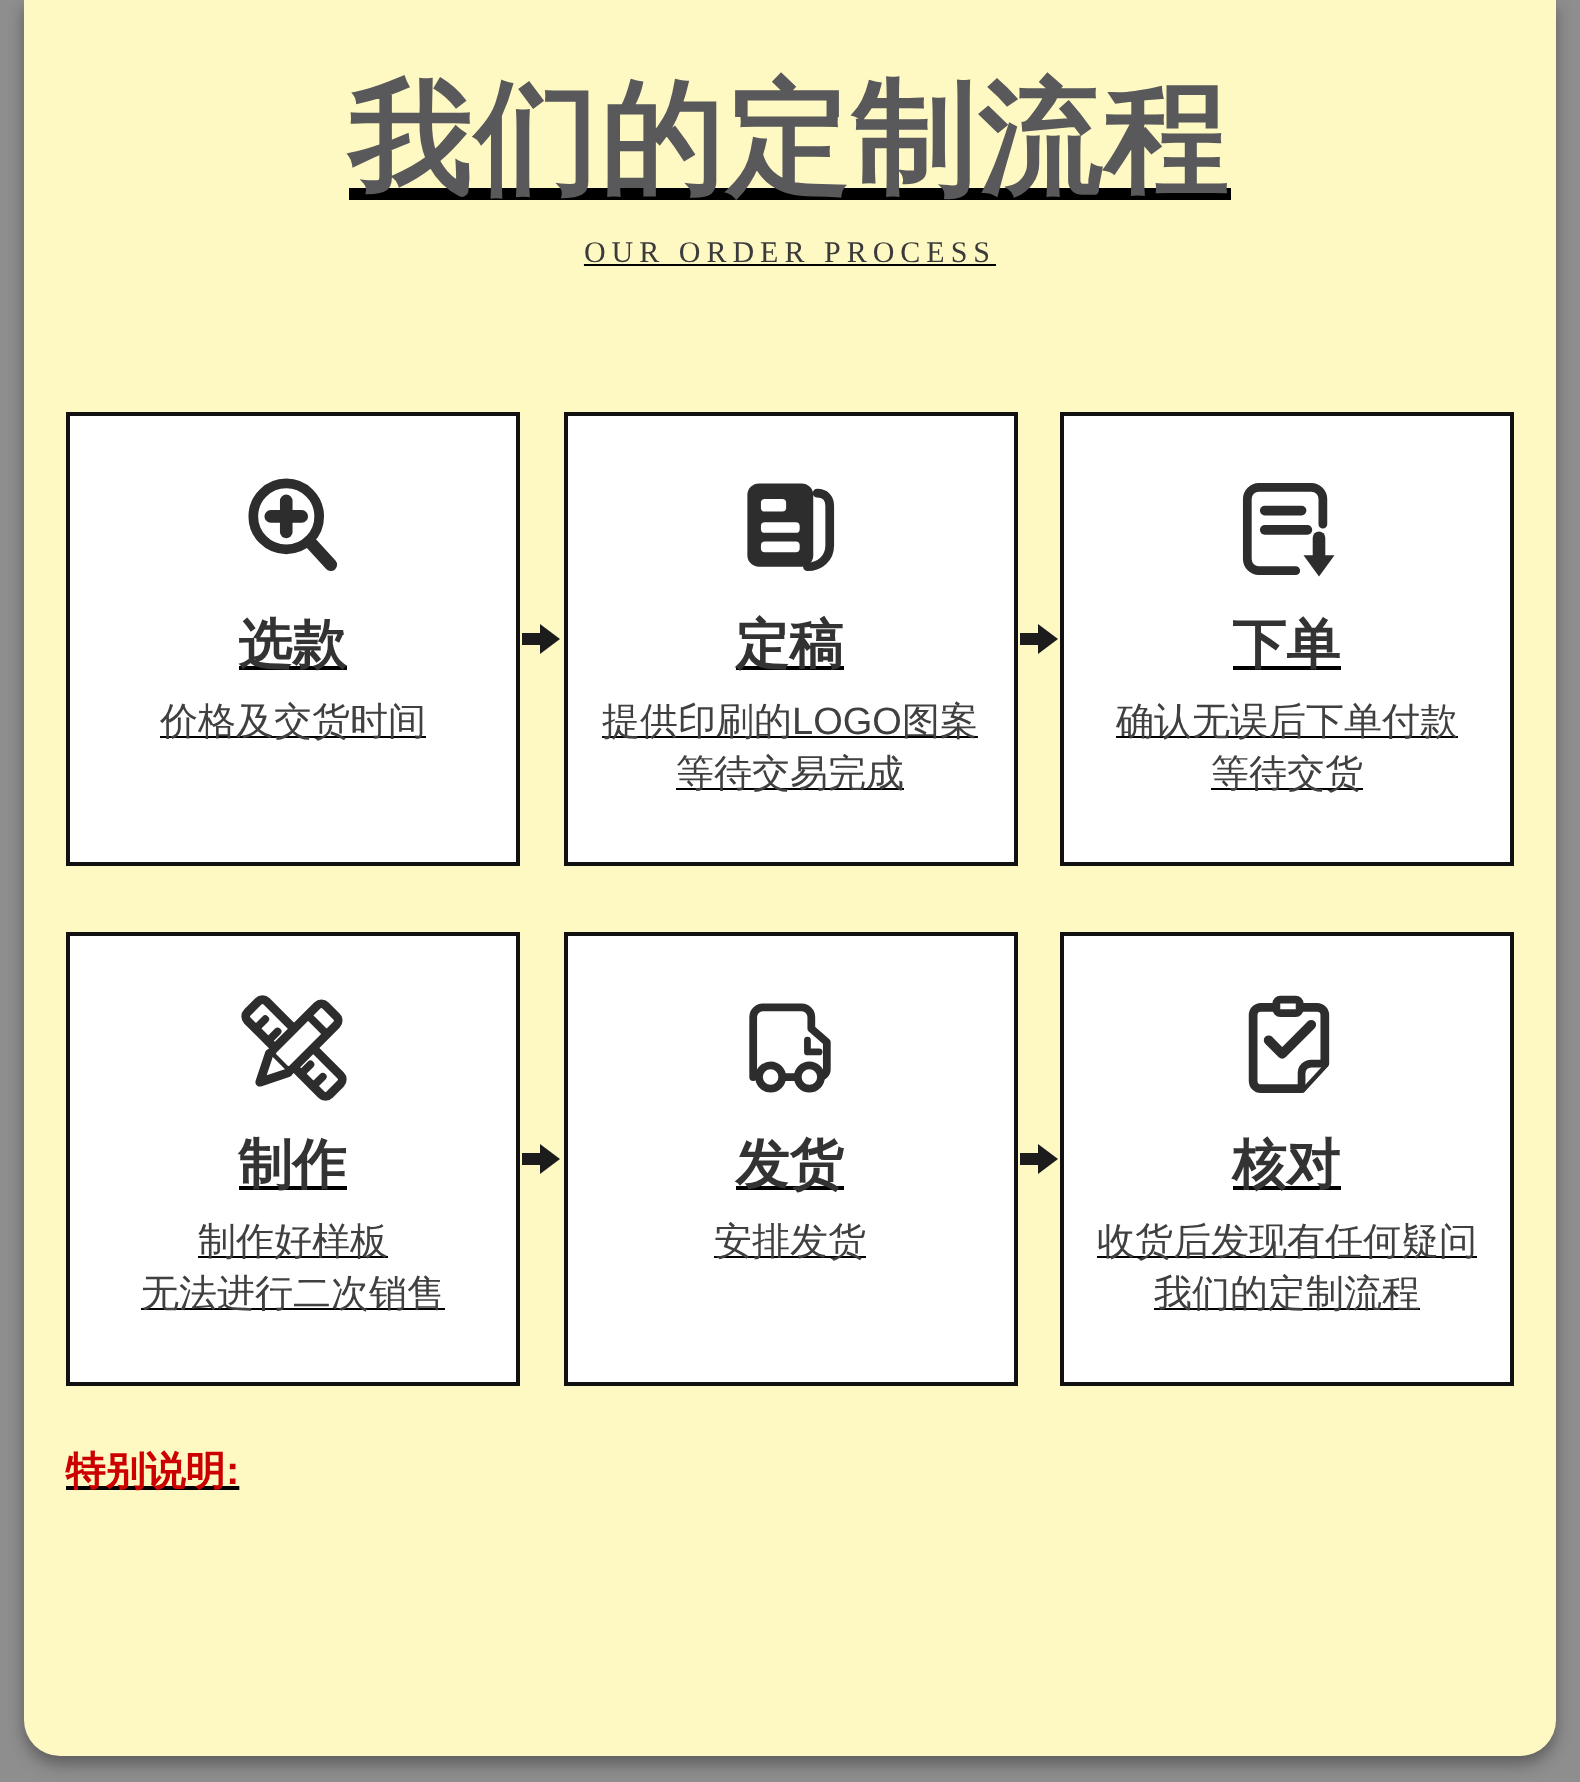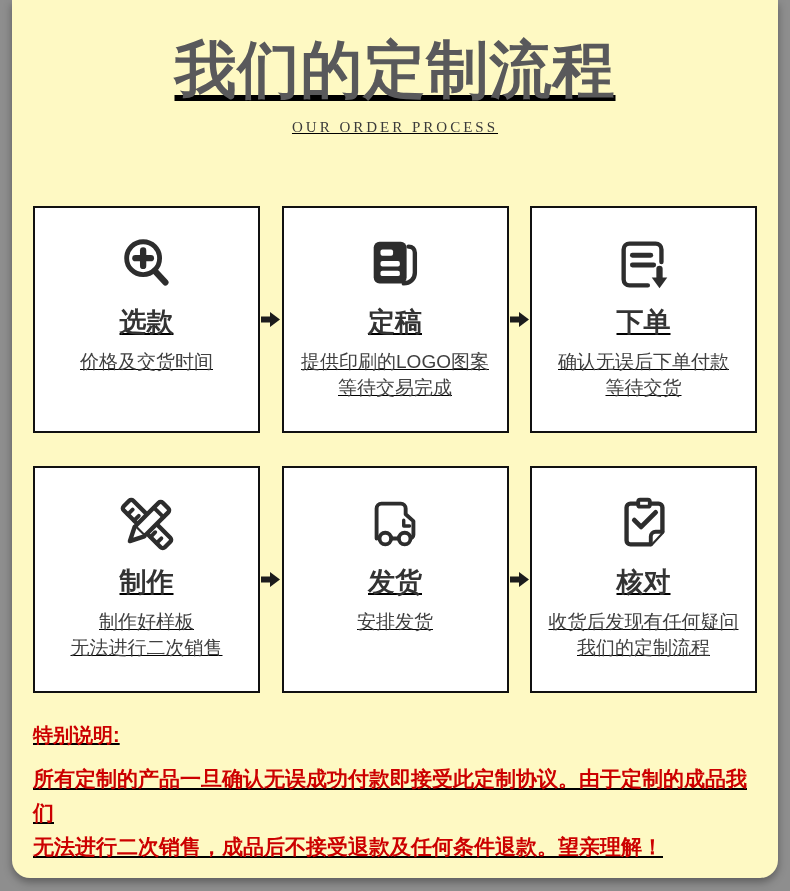--- a/index.html
+++ b/index.html
@@ -206,19 +206,15 @@
           <div>收货后发现有任何疑问</div>
           <div>我们的定制流程</div>
         </div>
       </div>
 
     </div>
   </div>
 
   <div class="notice">
     <div class="notice-heading">特别说明:</div>
-    <div class="notice-body">
-      <div>所有定制的产品一旦确认无误成功付款即接受此定制协议。由于定制的成品我们</div>
-      <div>无法进行二次销售，成品后不接受退款及任何条件退款。望亲理解！</div>
-    </div>
   </div>
 
 </div>
 
 </body></html>

